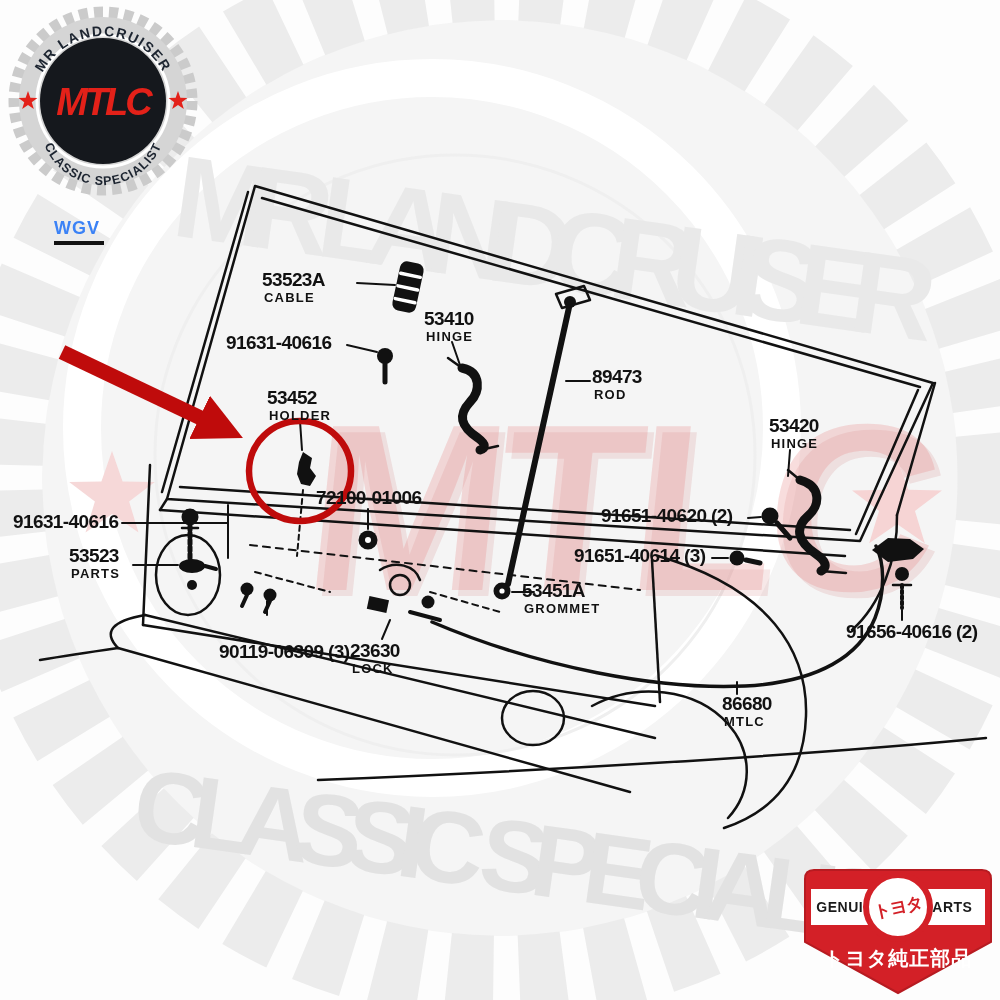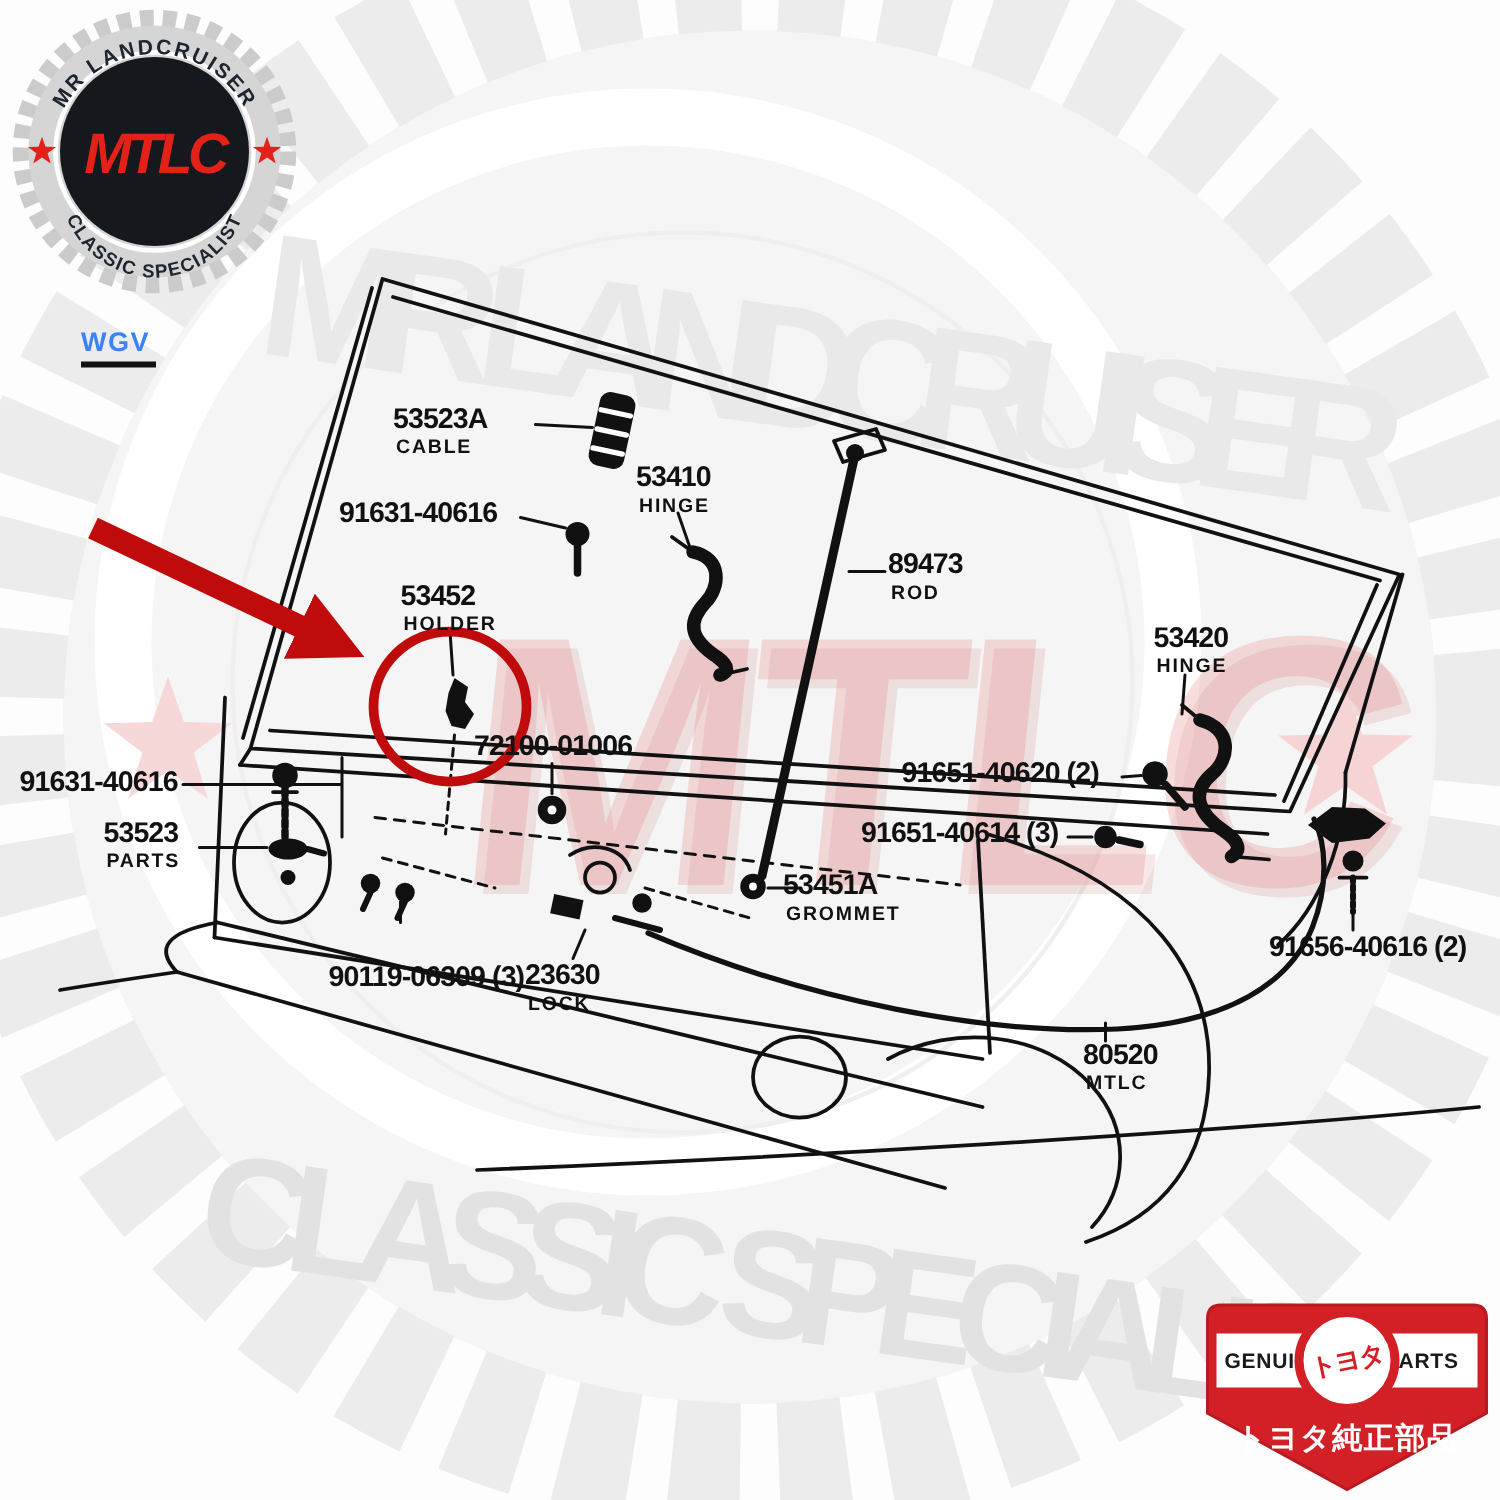--- a/index.html
+++ b/index.html
@@ -242,21 +242,21 @@
     <span class="pname">PARTS</span>
   </div>
   <div class="plabel" style="left:219px;top:642px">
     <span class="pnum">90119-06309 (3)</span>
   </div>
   <div class="plabel" style="left:350px;top:641px">
     <span class="pnum">23630</span>
     <span class="pname">LOCK</span>
   </div>
   <div class="plabel" style="left:722px;top:694px">
-    <span class="pnum">80520</span>
+    <span class="pnum">86680</span>
     <span class="pname">MTLC</span>
   </div>
   <div class="plabel" style="left:846px;top:622px">
     <span class="pnum">91656-40616 (2)</span>
   </div>
 
   <svg class="badge" style="left:6px;top:4px" width="192" height="192" viewBox="0 0 192 192">
     <defs>
       <path id="arcTop" d="M 29,100 A 68,68 0 0 1 165,100"></path>
       <path id="arcBot" d="M 34,118 A 63,63 0 0 0 160,118"></path>

